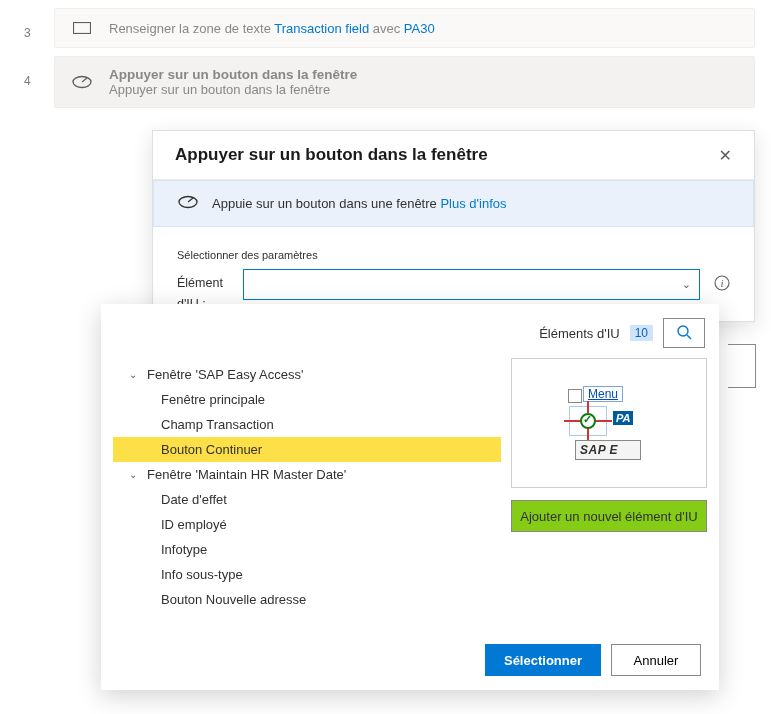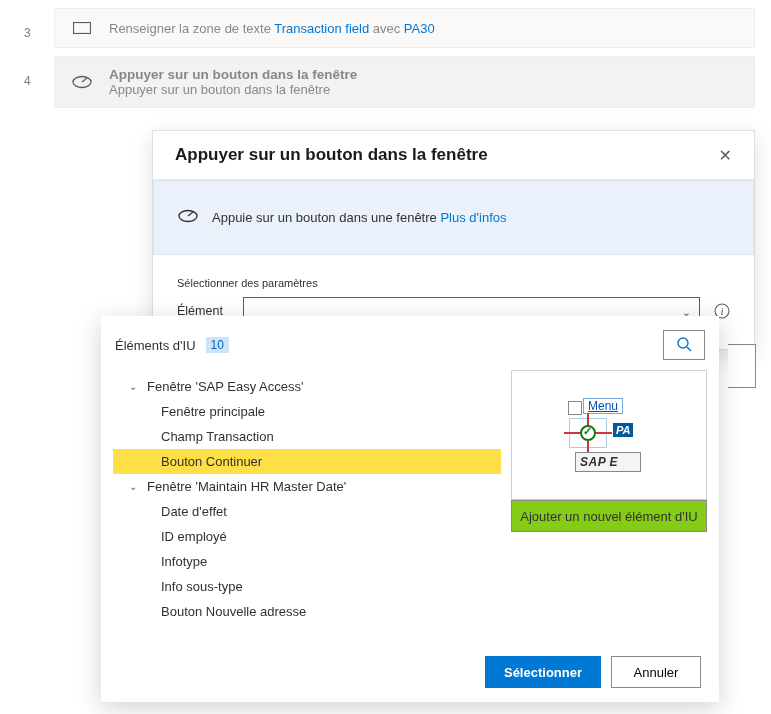--- a/index.html
+++ b/index.html
@@ -68,21 +68,21 @@
     display: flex;
     align-items: center;
     justify-content: space-between;
     padding: 14px 22px;
     border-bottom: 1px solid #edebe9;
   }
   .dialog-header h2 { font-size: 17px; font-weight: 600; color: #1b1a19; }
   .close-btn { cursor: pointer; color: #605e5c; font-size: 16px; background: none; border: none; }
   .info-bar {
     background: #eaf1fb;
-    padding: 28px 24px;
+    padding: 14px 24px;
     display: flex;
     align-items: center;
     gap: 14px;
     color: #323130;
     font-size: 13px;
     border: 1px solid #d6e4f3;
   }
   .info-bar a { color: #0078d4; text-decoration: none; }
   .params-section { padding: 22px 24px 6px 24px; }
   .params-section h3 { font-size: 11px; font-weight: 400; margin-bottom: 8px; }
@@ -97,27 +97,28 @@
     justify-content: flex-end;
     padding: 0 8px;
     cursor: pointer;
   }
   .param-select .chev { color: #605e5c; font-size: 11px; }
   .info-icon { color: #605e5c; margin-top: 6px; cursor: pointer; }
 
   .picker {
     position: absolute;
     left: 101px;
-    top: 316px;
+    top: 304px;
     width: 618px;
     height: 386px;
     background: #ffffff;
     box-shadow: 0 6px 24px rgba(0,0,0,0.18);
     display: flex;
     flex-direction: column;
+    align-items: flex-end;
   }
   .picker-header {
     display: flex;
     align-items: center;
     padding: 14px 14px 10px 14px;
     gap: 10px;
   }
   .picker-title { font-size: 13px; color: #323130; }
   .count-badge {
     background: #cfe4fa;
@@ -157,21 +158,21 @@
     cursor: pointer;
   }
   .tree-row.lvl1 { padding-left: 16px; }
   .tree-row.lvl2 { padding-left: 48px; }
   .tree-row.selected { background: #fde047; }
   .chevron { font-size: 10px; color: #605e5c; width: 10px; }
   .preview-col {
     flex: 1;
     display: flex;
     flex-direction: column;
-    gap: 0;
+    gap: 12px;
     align-items: center;
   }
   .preview-box {
     width: 196px;
     height: 130px;
     border: 1px solid #cfcfcf;
     display: flex;
     align-items: center;
     justify-content: center;
     padding: 4px;

